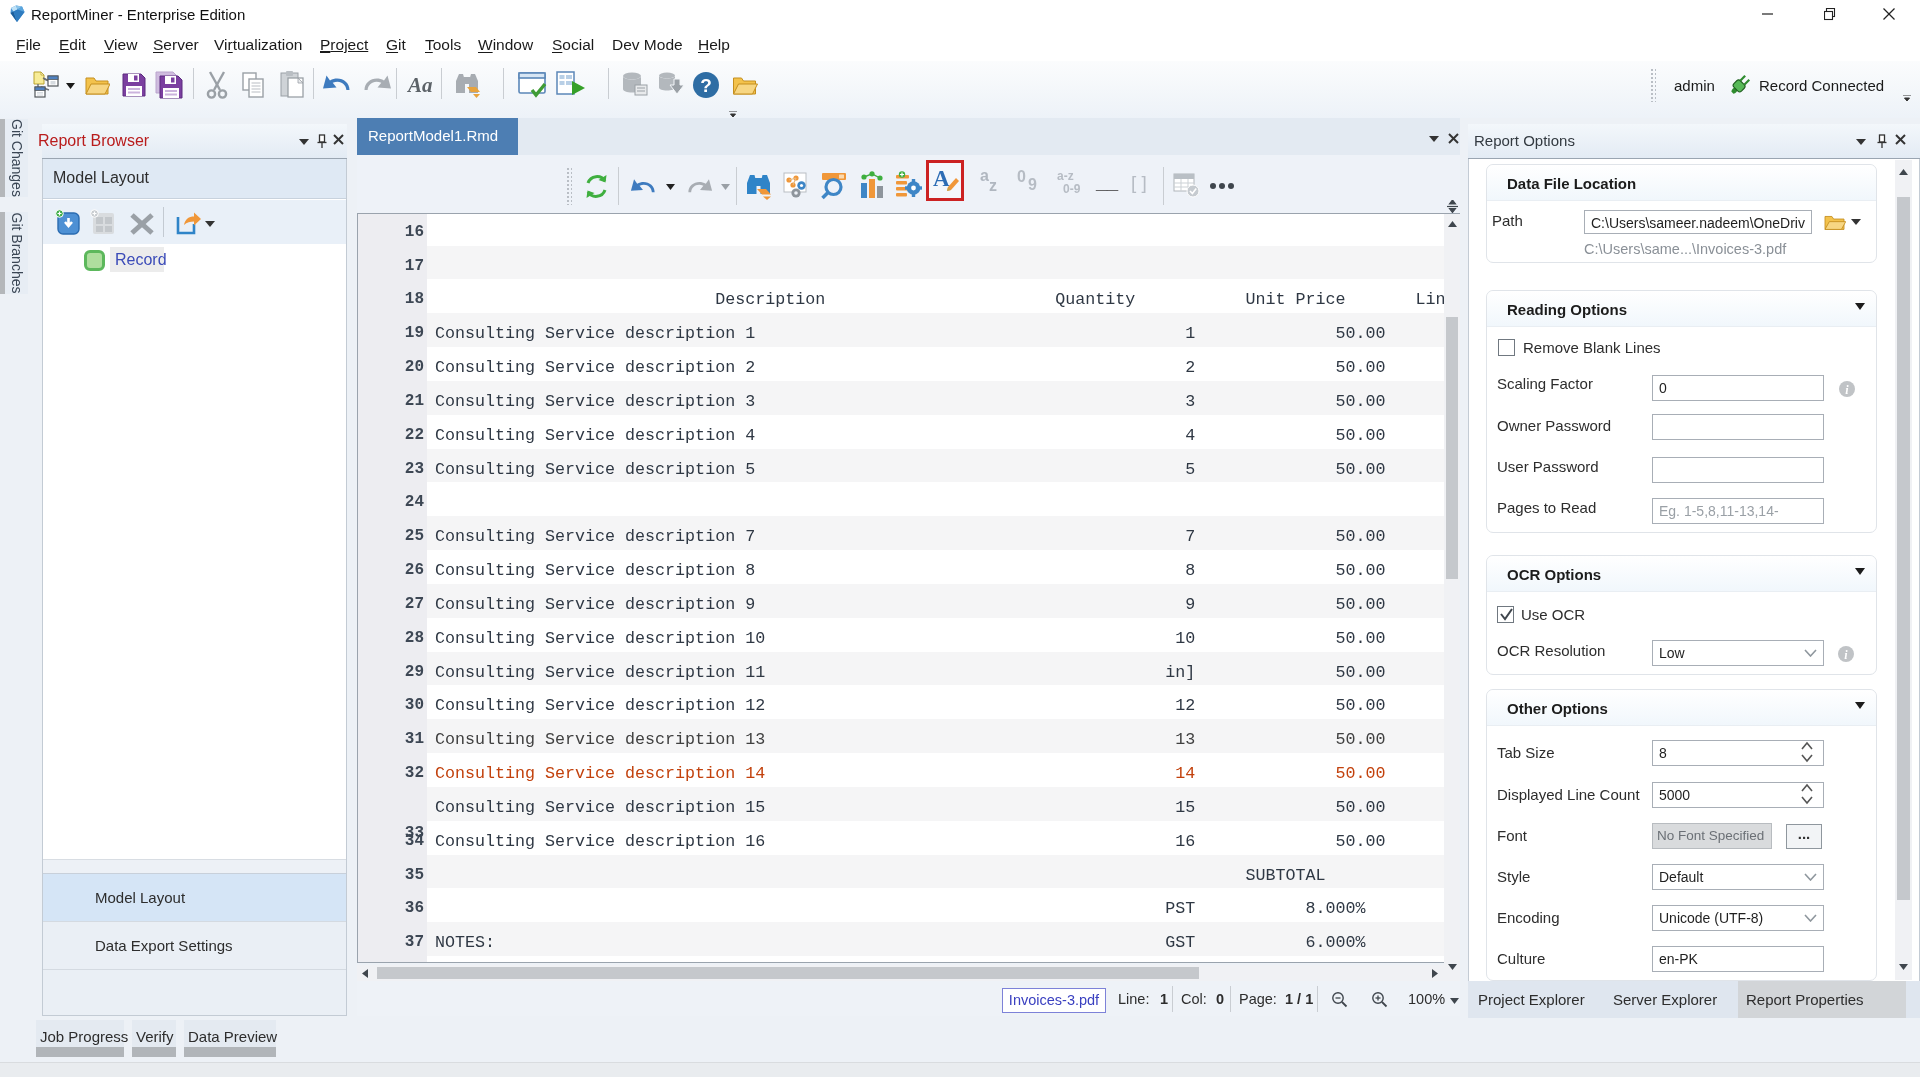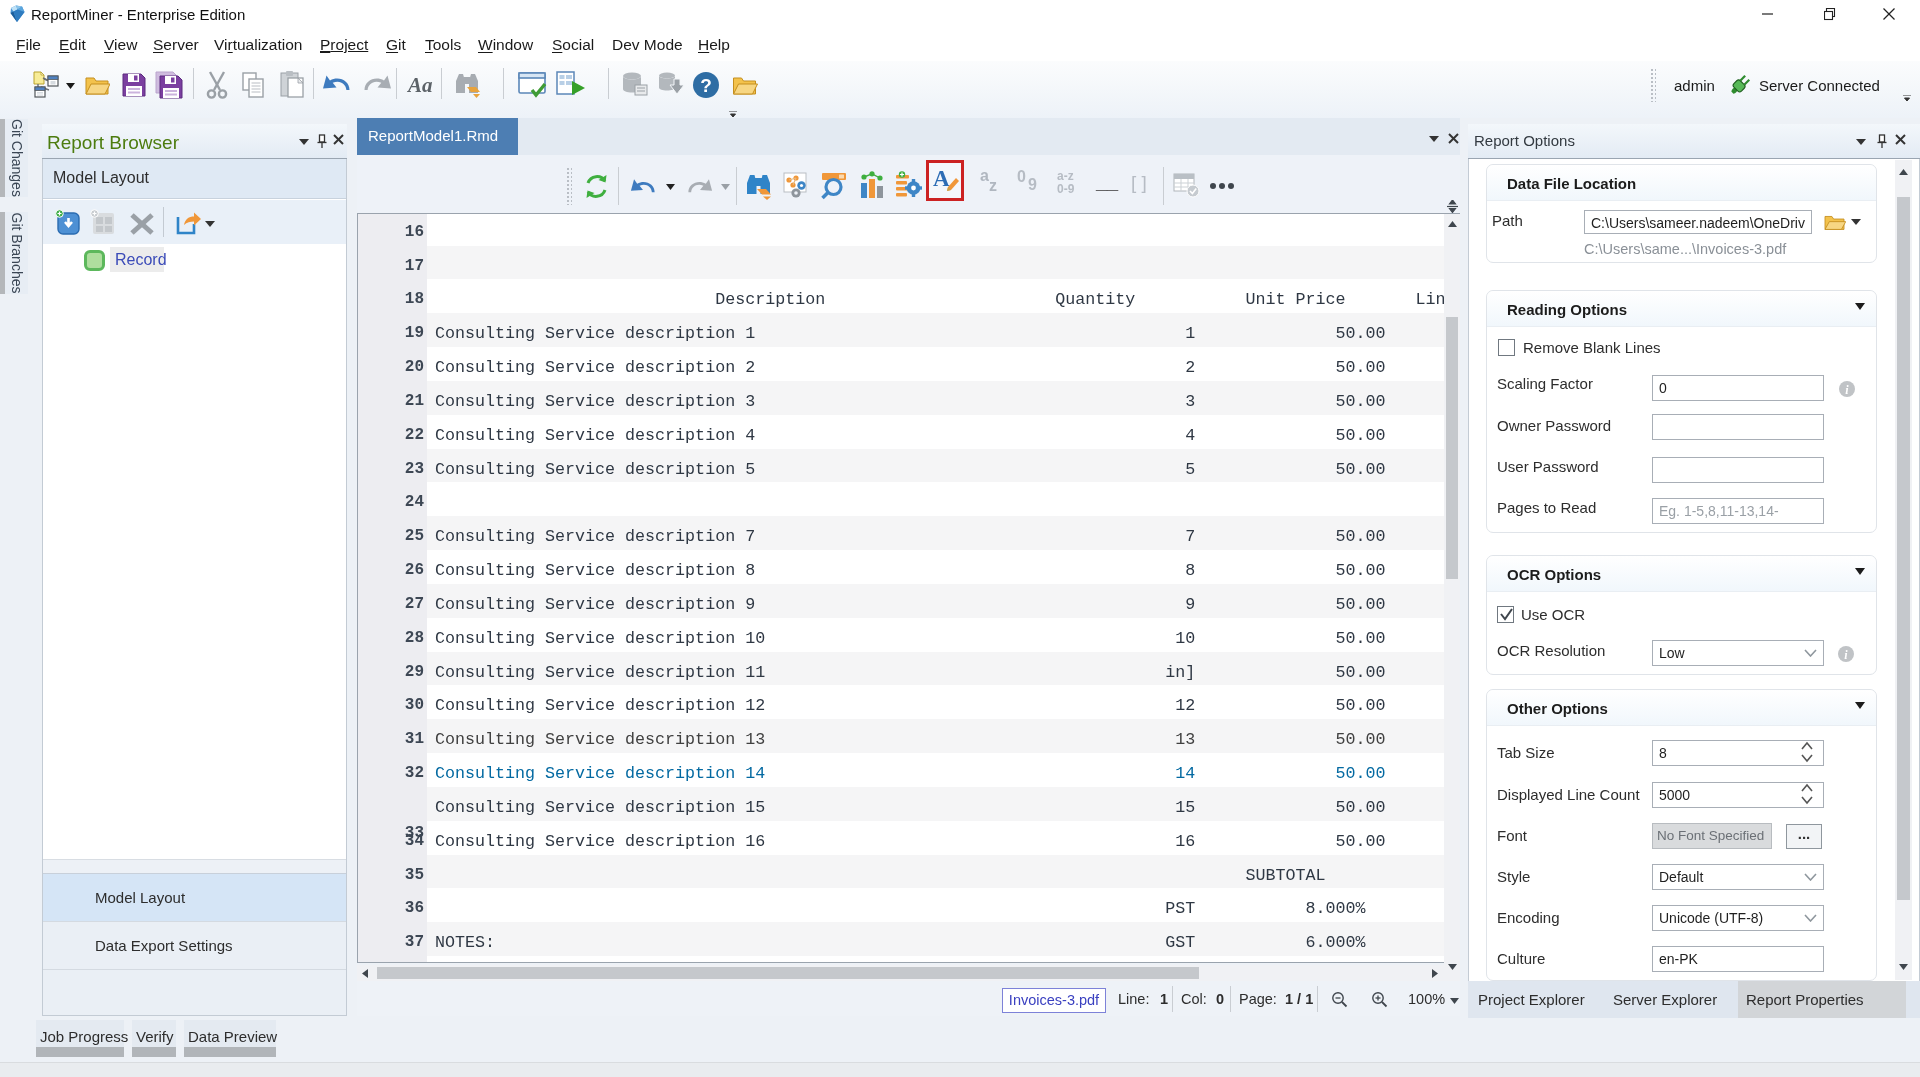--- a/index.html
+++ b/index.html
@@ -190,40 +190,40 @@
 <div class="abs" style="left:1650px;top:68px;width:6px;height:34px;background-image:radial-gradient(circle,#b9bec5 1px,transparent 1.2px);background-size:4px 4px;"></div>
 <div class="abs" style="left:1674px;top:77px;font-size:15px;color:#1a1a1a;">admin</div>
 <svg class="abs" style="left:1727px;top:71px" width="27" height="27" viewBox="0 0 27 27">
  <g transform="rotate(-45 13.5 13.5)">
   <path d="M2 12 q3 -2 6 0 q-1 2 0 3 q-3 2 -6 0 Z" fill="#2e8b2e"></path>
   <rect x="7" y="8.2" width="9" height="10.6" rx="2.5" fill="#57b957" stroke="#1f5e1f" stroke-width="1.1"></rect>
   <line x1="16" y1="10.6" x2="23" y2="10.6" stroke="#2e8b2e" stroke-width="2.2"></line>
   <line x1="16" y1="16.4" x2="23" y2="16.4" stroke="#2e8b2e" stroke-width="2.2"></line>
  </g>
   </svg>
-<div class="abs" style="left:1759px;top:77px;font-size:15px;color:#1a1a1a;">Server Connected</div>
+<div class="abs" style="left:1759px;top:77px;font-size:15px;color:#1a1a1a;">Record Connected</div>
 <svg class="abs" style="left:1903px;top:95px" width="9" height="8">
     <path d="M0 0 h8 M1.5 3 h5 l-2.5 3 Z" stroke="#333" fill="#333" stroke-width="1"></path>
   </svg>
 <div class="abs" style="left:0;top:118px;width:1920px;height:944px;background:#edf1f6;"></div>
 
 <div class="abs" style="left:0;top:119px;width:28px;height:78px;background:#e7edf4;"></div>
 <div class="abs" style="left:0;top:119px;width:5px;height:78px;background:#b4b7ba;"></div>
 <div class="abs" style="left:5px;top:119px;width:23px;height:78px;">
  <div style="position:absolute;left:50%;top:50%;transform:translate(-50%,-50%) rotate(90deg);white-space:nowrap;font-size:14px;color:#3a4654;">Git Changes</div>
 </div>
 <div class="abs" style="left:0;top:212px;width:28px;height:82px;background:#e7edf4;"></div>
 <div class="abs" style="left:0;top:212px;width:5px;height:82px;background:#b4b7ba;"></div>
 <div class="abs" style="left:5px;top:212px;width:23px;height:82px;">
  <div style="position:absolute;left:50%;top:50%;transform:translate(-50%,-50%) rotate(90deg);white-space:nowrap;font-size:14px;color:#3a4654;">Git Branches</div>
 </div>
 
 <div class="abs" style="left:42px;top:124px;width:305px;height:892px;background:#fff;border:1px solid #c3cbd4;"></div>
 <div class="abs hdr" style="left:42px;top:124px;width:305px;height:35px;"></div>
-<div class="abs" style="left:47px;top:132px;font-size:19px;color:#4d7c0f;">Report Browser</div>
+<div class="abs" style="left:38px;top:132px;font-size:16px;color:#b91c1c;">Report Browser</div>
 <svg class="abs" style="left:299px;top:139px" width="10" height="6">
     <path d="M0 0 h10 l-5 6 Z" fill="#333"></path>
   </svg>
 <svg class="abs" style="left:317px;top:134px" width="10" height="15" viewBox="0 0 10 15">
     <g stroke="#333" stroke-width="1.3" fill="none">
       <rect x="2.5" y="1" width="5" height="7" fill="#fff"></rect>
       <line x1="0.5" y1="8.5" x2="9.5" y2="8.5"></line>
       <line x1="5" y1="8.5" x2="5" y2="14"></line>
     </g>
   </svg>
@@ -406,21 +406,21 @@
 <div class="abs" style="left:978px;top:171px;width:26px;height:26px;color:#b0b7c0;font-size:16px;font-weight:bold;">
     <span style="position:absolute;left:2px;top:-4px;">a</span>
     <span style="position:absolute;left:11px;top:6px;">z</span>
   </div>
 <div class="abs" style="left:1017px;top:171px;width:26px;height:26px;color:#b6bcc4;font-size:16px;font-weight:bold;">
     <span style="position:absolute;left:0px;top:-3px;">0</span>
     <span style="position:absolute;left:11px;top:5px;">9</span>
   </div>
 <div class="abs" style="left:1055px;top:171px;width:26px;height:26px;color:#b6bcc4;font-size:12px;font-weight:bold;">
     <span style="position:absolute;left:2px;top:-2px;">a-z</span>
-    <span style="position:absolute;left:2px;top:11px;">0-9</span>
+    <span style="position:absolute;left:8px;top:11px;">0-9</span>
   </div>
 <div class="abs" style="left:1094px;top:168px;width:26px;height:26px;color:#404040;font-size:20px;font-weight:bold;">
     <span style="position:absolute;left:2px;top:2px;">__</span>
   </div>
 <div class="abs" style="left:1131px;top:172px;width:26px;height:26px;color:#b6bcc4;font-size:19px;">[ ]</div>
 <div class="abs sep" style="left:1163px;top:167px;height:38px;"></div>
 <svg class="abs" style="left:1173px;top:173px" width="28" height="26" viewBox="0 0 28 26">
  <rect x="1" y="1" width="20" height="17" fill="#fff" stroke="#b0b5ba"></rect>
  <rect x="1" y="1" width="20" height="5" fill="#b9bfc5"></rect>
  <g stroke="#ccd1d5" stroke-width="1">
@@ -479,21 +479,21 @@
 <div class="abs mono" style="left:0;top:437.5px;width:66px;height:33.8px;line-height:41px;text-align:right;font-size:16px;font-weight:bold;color:#3d4754;">29</div>
 <pre class="abs" style="left:77px;top:437.5px;height:33.8px;line-height:41px;font-size:16.68px;color:#2f3844;">Consulting Service description 11                                        in]              50.00</pre>
 <div class="abs" style="left:69px;top:471.3px;width:1018px;height:33.8px;background:#ffffff;"></div>
 <div class="abs mono" style="left:0;top:471.3px;width:66px;height:33.8px;line-height:41px;text-align:right;font-size:16px;font-weight:bold;color:#3d4754;">30</div>
 <pre class="abs" style="left:77px;top:471.3px;height:33.8px;line-height:41px;font-size:16.68px;color:#2f3844;">Consulting Service description 12                                         12              50.00</pre>
 <div class="abs" style="left:69px;top:505.1px;width:1018px;height:33.8px;background:#f5f5f6;"></div>
 <div class="abs mono" style="left:0;top:505.1px;width:66px;height:33.8px;line-height:41px;text-align:right;font-size:16px;font-weight:bold;color:#3d4754;">31</div>
 <pre class="abs" style="left:77px;top:505.1px;height:33.8px;line-height:41px;font-size:16.68px;color:#404040;">Consulting Service description 13                                         13              50.00</pre>
 <div class="abs" style="left:69px;top:539.0px;width:1018px;height:33.8px;background:#ffffff;"></div>
 <div class="abs mono" style="left:0;top:539.0px;width:66px;height:33.8px;line-height:41px;text-align:right;font-size:16px;font-weight:bold;color:#3d4754;">32</div>
-<pre class="abs" style="left:77px;top:539.0px;height:33.8px;line-height:41px;font-size:16.68px;color:#0369a1;">Consulting Service description 14                                         14              50.00</pre>
+<pre class="abs" style="left:77px;top:539.0px;height:33.8px;line-height:41px;font-size:16.68px;color:#c2410c;">Consulting Service description 14                                         14              50.00</pre>
 <div class="abs" style="left:69px;top:572.8px;width:1018px;height:33.8px;background:#f5f5f6;"></div>
 <div class="abs mono" style="left:0;top:599px;width:66px;height:33.8px;line-height:41px;text-align:right;font-size:16px;font-weight:bold;color:#3d4754;">33</div>
 <pre class="abs" style="left:77px;top:572.8px;height:33.8px;line-height:41px;font-size:16.68px;color:#2f3844;">Consulting Service description 15                                         15              50.00</pre>
 <div class="abs" style="left:69px;top:606.6px;width:1018px;height:33.8px;background:#ffffff;"></div>
 <div class="abs mono" style="left:0;top:606.6px;width:66px;height:33.8px;line-height:41px;text-align:right;font-size:16px;font-weight:bold;color:#3d4754;">34</div>
 <pre class="abs" style="left:77px;top:606.6px;height:33.8px;line-height:41px;font-size:16.68px;color:#2f3844;">Consulting Service description 16                                         16              50.00</pre>
 <div class="abs" style="left:69px;top:640.5px;width:1018px;height:33.8px;background:#f5f5f6;"></div>
 <div class="abs mono" style="left:0;top:640.5px;width:66px;height:33.8px;line-height:41px;text-align:right;font-size:16px;font-weight:bold;color:#3d4754;">35</div>
 <pre class="abs" style="left:77px;top:640.5px;height:33.8px;line-height:41px;font-size:16.68px;color:#2f3844;">                                                                                 SUBTOTAL</pre>
 <div class="abs" style="left:69px;top:674.3px;width:1018px;height:33.8px;background:#ffffff;"></div>

